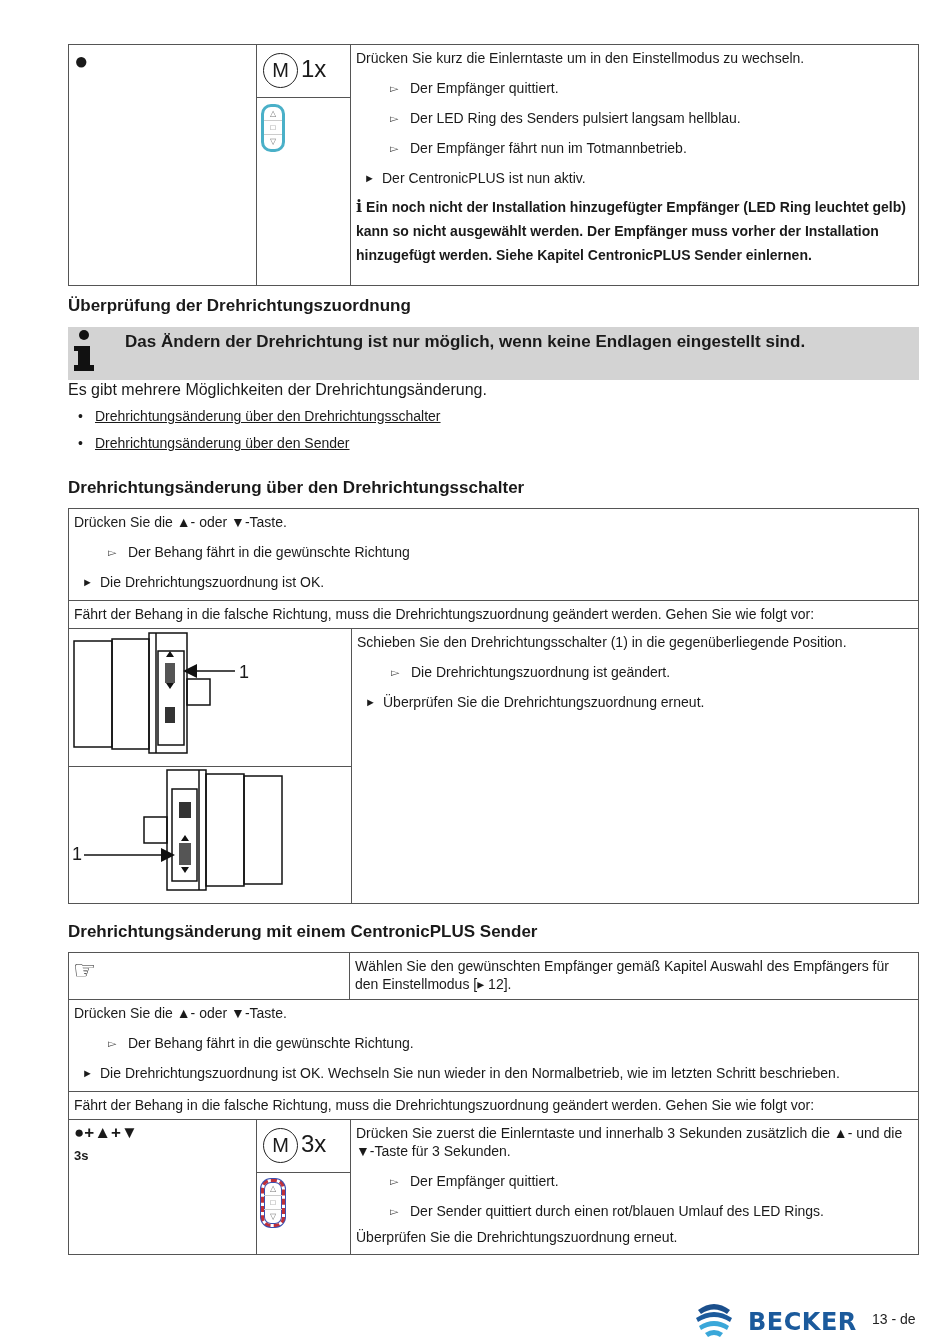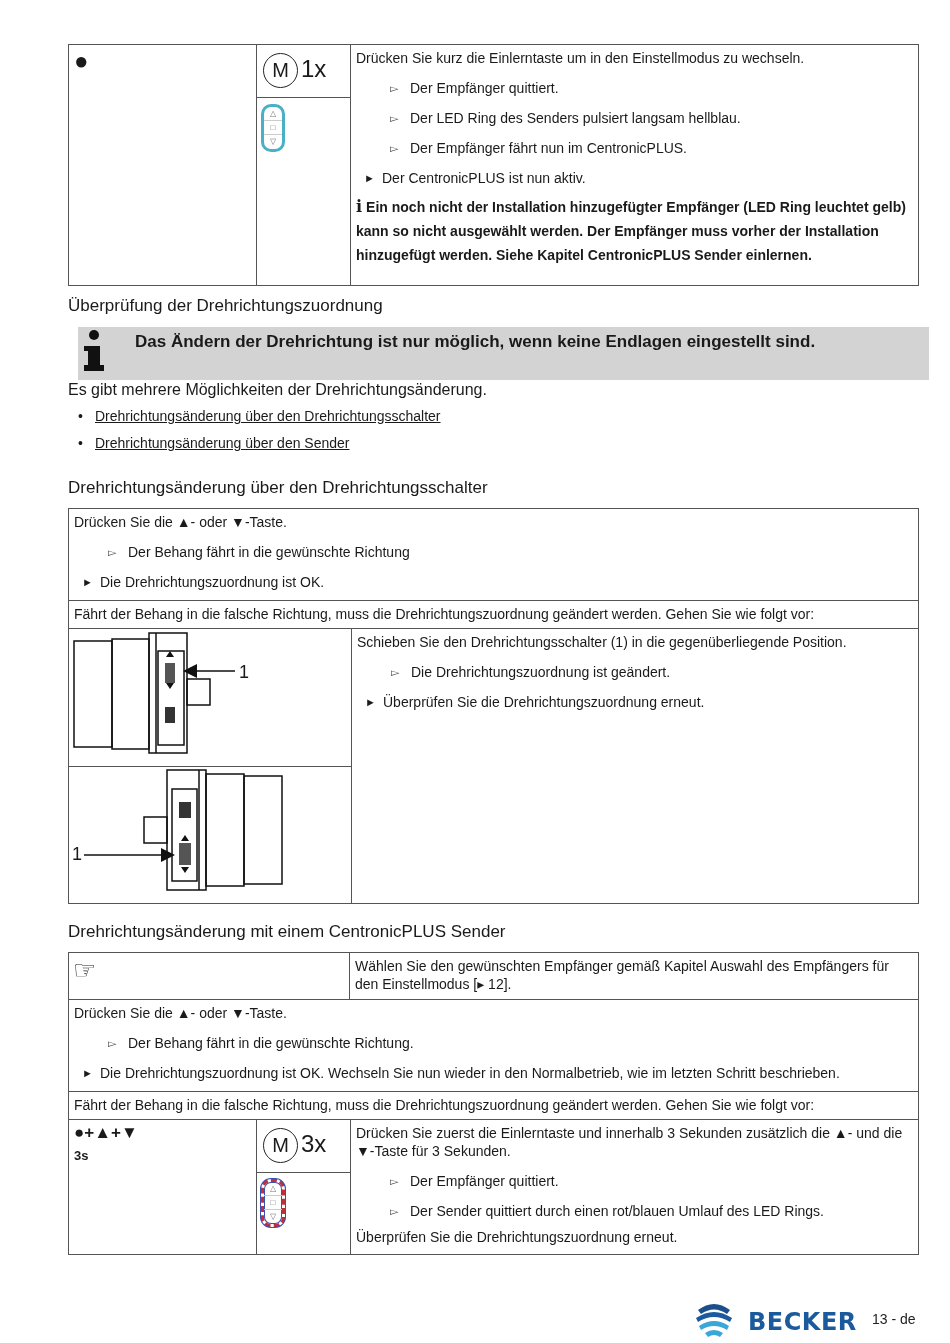--- a/index.html
+++ b/index.html
@@ -14,25 +14,24 @@
   .line { min-height: 18px; margin: 0 0 12px 0; }
   .line:last-child { margin-bottom: 0; }
   .res { padding-left: 34px; position: relative; }
   .res .mk { position: absolute; left: 34px; top: 0; font-size: 11px; color: #444; }
   .res .t { padding-left: 20px; display: inline-block; }
   .fin { padding-left: 8px; position: relative; }
   .fin .mk { position: absolute; left: 8px; top: 0; font-size: 11px; }
   .fin .t { padding-left: 18px; display: inline-block; }
   .note { font-weight: bold; line-height: 24px; margin-top: -4px; }
   .note .i { font-family: "DejaVu Serif", serif; font-weight: bold; font-size: 16px; margin-right: 4px; }
-  h2 { font-size: 17px; font-weight: normal; margin: 0; position: absolute; left: 68px; color: #1a1a1a; }
+  h2 { font-size: 17px; font-weight: bold; margin: 0; position: absolute; left: 68px; color: #1a1a1a; }
   .infobox {
     position: absolute; left: 68px; top: 327px; width: 851px; height: 53px;
     background: #d3d3d3;
-    margin-left: 10px;
   }
   .infobox .bigi {
     position: absolute; left: 4px; top: 2px; width: 24px; height: 44px;
   }
   .infobox .msg { position: absolute; left: 57px; top: 5px; font-weight: bold; font-size: 17px; }
   .para { position: absolute; left: 68px; font-size: 16px; }
   .bullet { position: absolute; left: 78px; font-size: 14px; text-decoration: underline; }
   .bullet .dot { display: inline-block; width: 17px; }
   .mcell { height: 52px; border-bottom: 1px solid #555; position: relative; }
   .mcircle {
@@ -76,21 +75,21 @@
             <div class="btn">□</div>
             <div class="btn">▽</div>
           </div>
         </div>
       </td>
       <td>
         <div class="txt">
           <div class="line">Drücken Sie kurz die Einlerntaste um in den Einstellmodus zu wechseln.</div>
           <div class="line res"><span class="mk">▻</span><span class="t">Der Empfänger quittiert.</span></div>
           <div class="line res"><span class="mk">▻</span><span class="t">Der LED Ring des Senders pulsiert langsam hellblau.</span></div>
-          <div class="line res"><span class="mk">▻</span><span class="t">Der Empfänger fährt nun im CentronicPLUS.</span></div>
+          <div class="line res"><span class="mk">▻</span><span class="t">Der Empfänger fährt nun im Totmannbetrieb.</span></div>
           <div class="line fin"><span class="mk">►</span><span class="t">Der CentronicPLUS ist nun aktiv.</span></div>
           <div class="note"><span class="i">i</span><span>Ein noch nicht der Installation hinzugefügter Empfänger (LED Ring leuchtet gelb) kann so nicht ausgewählt werden. Der Empfänger muss vorher der Installation hinzugefügt werden. Siehe Kapitel CentronicPLUS Sender einlernen.</span></div>
         </div>
       </td>
     </tr>
   </tbody>
     </table>
 </div>
 
 <h2 style="top:296px;">Überprüfung der Drehrichtungszuordnung</h2>

